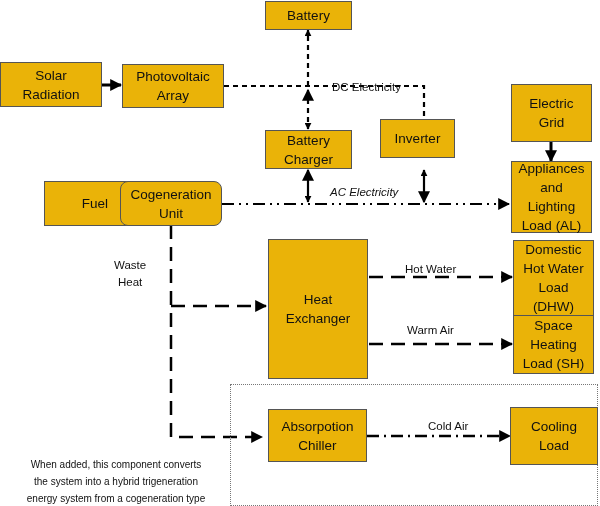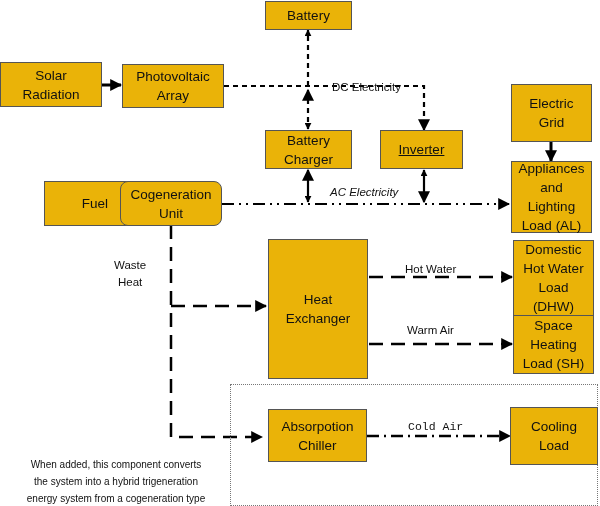--- a/index.html
+++ b/index.html
@@ -59,21 +59,21 @@
 
 <div class="box" style="left:265px; top:1px; width:87px; height:29px;">Battery</div>
 <div class="box" style="left:0px; top:62px; width:102px; height:45px;">Solar
 Radiation</div>
 <div class="box" style="left:122px; top:64px; width:102px; height:44px;">Photovoltaic
 Array</div>
 <div class="box" style="left:511px; top:84px; width:81px; height:58px;">Electric
 Grid</div>
 <div class="box" style="left:265px; top:130px; width:87px; height:39px;">Battery
 Charger</div>
-<div class="box" style="left:380px; top:130px; width:83px; height:39px;text-decoration:underline;">Inverter</div>
+<div class="box" style="left:380px; top:119px; width:75px; height:39px;">Inverter</div>
 <div class="box" style="left:0px; top:181px; width:102px; height:45px;margin-left:44px;">Fuel</div>
 <div class="box" style="left:120px; top:181px; width:102px; height:45px;border-radius:8px;">Cogeneration
 Unit</div>
 <div class="box" style="left:511px; top:161px; width:81px; height:72px;">Appliances
 and
 Lighting
 Load (AL)</div>
 <div class="box" style="left:268px; top:239px; width:100px; height:140px;">Heat
 Exchanger</div>
 <div class="box" style="left:513px; top:240px; width:81px; height:76px;">Domestic
@@ -87,17 +87,17 @@
 Chiller</div>
 <div class="box" style="left:510px; top:407px; width:88px; height:58px;">Cooling
 Load</div>
 
 <div class="lbl" style="left:332px; top:66px;margin-top:13px;">DC Electricity</div>
 <div class="lbl" style="left:330px; top:184px;font-style:italic;">AC Electricity</div>
 <div class="lbl" style="left:114px; top:257px;">Waste
 Heat</div>
 <div class="lbl" style="left:405px; top:261px;">Hot Water</div>
 <div class="lbl" style="left:407px; top:322px;">Warm Air</div>
-<div class="lbl" style="left:408px; top:418px;font-family:Liberation Mono, monospace;">Cold Air</div>
+<div class="lbl" style="left:428px; top:418px;">Cold Air</div>
 
 <div class="note" style="left:4px; top:456px; width:224px;">When added, this component converts
 the system into a hybrid trigeneration
 energy system from a cogeneration type</div>
 
 </body></html>

